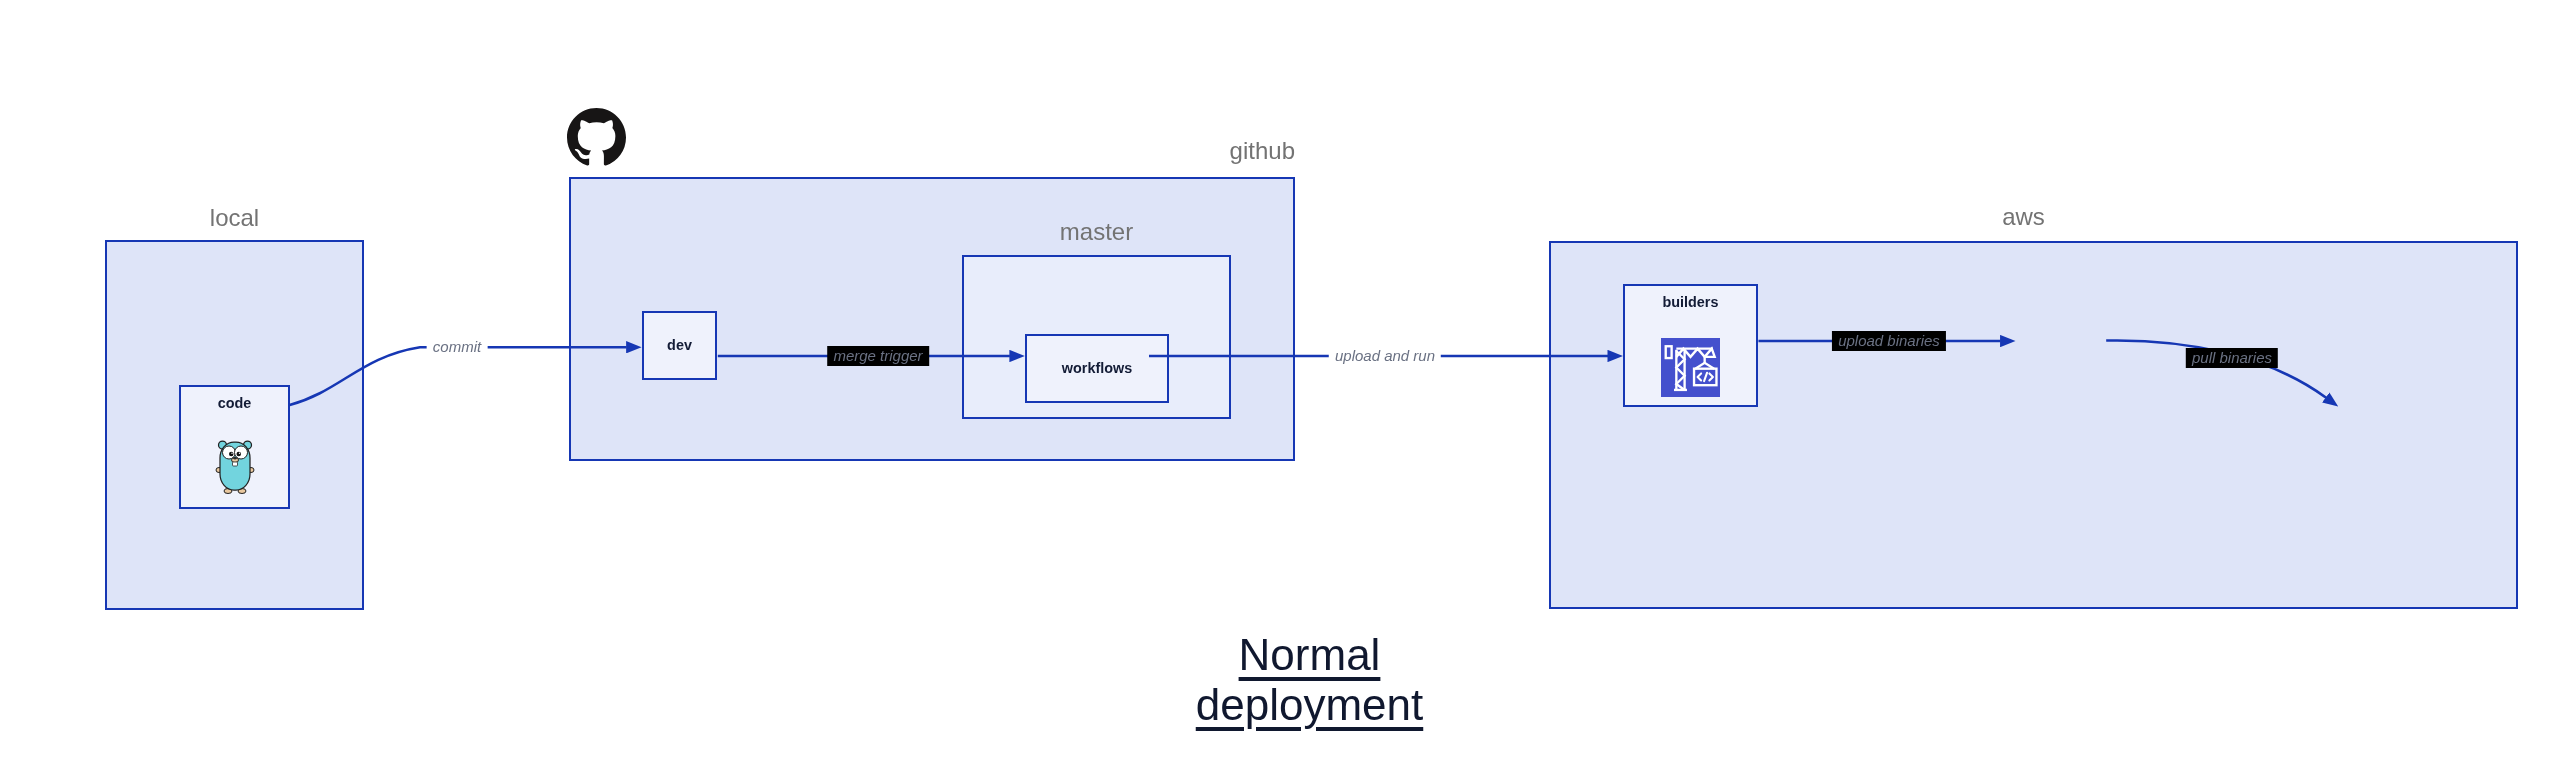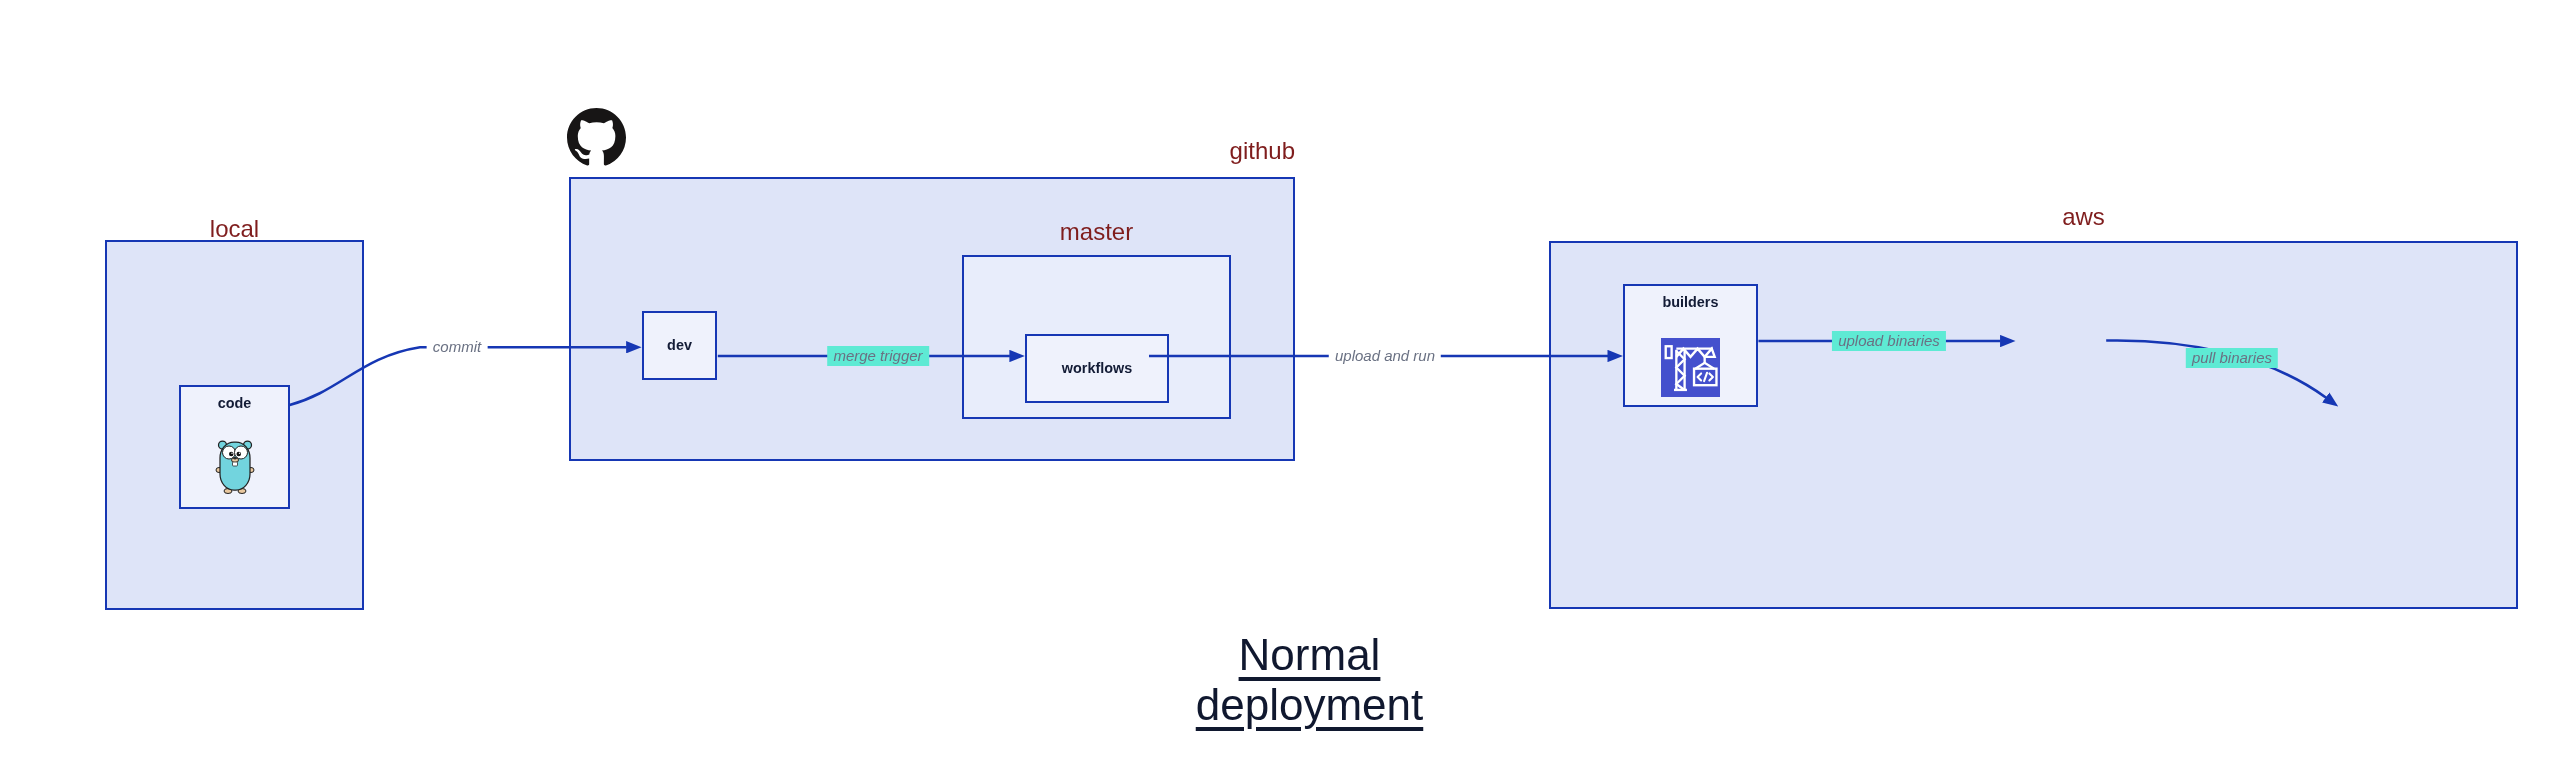--- a/index.html
+++ b/index.html
@@ -11,27 +11,27 @@
   .container {
     position:absolute; box-sizing:border-box;
     border:2.6px solid #1637b4; background:#dee4f8; z-index:1;
   }
   #box-local   { left:105px;  top:240px; width:259px;  height:370px; }
   #box-github  { left:569px; top:177px; width:726px; height:284px; }
   #box-master  { left:962px; top:255px; width:269px;  height:164px; background:#e8edfb; z-index:2; }
   #box-aws     { left:1549px; top:241px; width:969px; height:368px; }
 
   .container-label {
-    position:absolute; font-size:24px; color:#7f1d1d; z-index:2;
+    position:absolute; font-size:24px; color:#737373; z-index:2;
     letter-spacing:0px; line-height:1.1;
   }
-  #label-local  { left:105px;  top:205px; width:259px;  text-align:center;margin-top:11px; }
+  #label-local  { left:105px;  top:205px; width:259px;  text-align:center; }
   #label-github { left:1089px; top:138px; width:206px;  text-align:right; }
   #label-master { left:962px; top:219px; width:269px;  text-align:center; }
-  #label-aws    { left:1599px; top:204px; width:969px; text-align:center; }
+  #label-aws    { left:1539px; top:204px; width:969px; text-align:center; }
 
   
   .node {
     position:absolute; box-sizing:border-box;
     border:2.6px solid #1637b4; background:#eff2fc; z-index:3;
     display:flex; flex-direction:column; align-items:center;gap:19px;
   }
   .node .node-label { font-size:14.4px; font-weight:bold; color:#131c36; line-height:1.2; }
   .node.top-label { padding-top:8.2px; }
   .node.center-label { justify-content:center; }
@@ -50,21 +50,21 @@
   
   svg.edges { position:absolute; left:0; top:0; z-index:4; pointer-events:none; }
 
   
   .edge-label {
     position:absolute; transform:translate(-50%,-50%);
     font-size:15px; font-style:italic; color:#6a7183;
     padding:1px 6.2px; z-index:5; white-space:nowrap; line-height:1.2;
   }
   .edge-label.on-white    { background:#ffffff; }
-  .edge-label.on-lavender { background:#5eead4; }
+  .edge-label.on-lavender { background:#000000; }
   #edge-label-commit          { left:457px;  top:347px; }
   #edge-label-merge-trigger   { left:878px; top:356px; }
   #edge-label-upload-and-run  { left:1385px; top:356px; }
   #edge-label-upload-binaries { left:1889px; top:341px; }
   #edge-label-pull-binaries   { left:2232px; top:358px; }
 
   
   .diagram-title {
     position:absolute; left:1129px; top:630px; width:361px;
     text-align:center; font-size:44px; color:#10182f; z-index:2;

